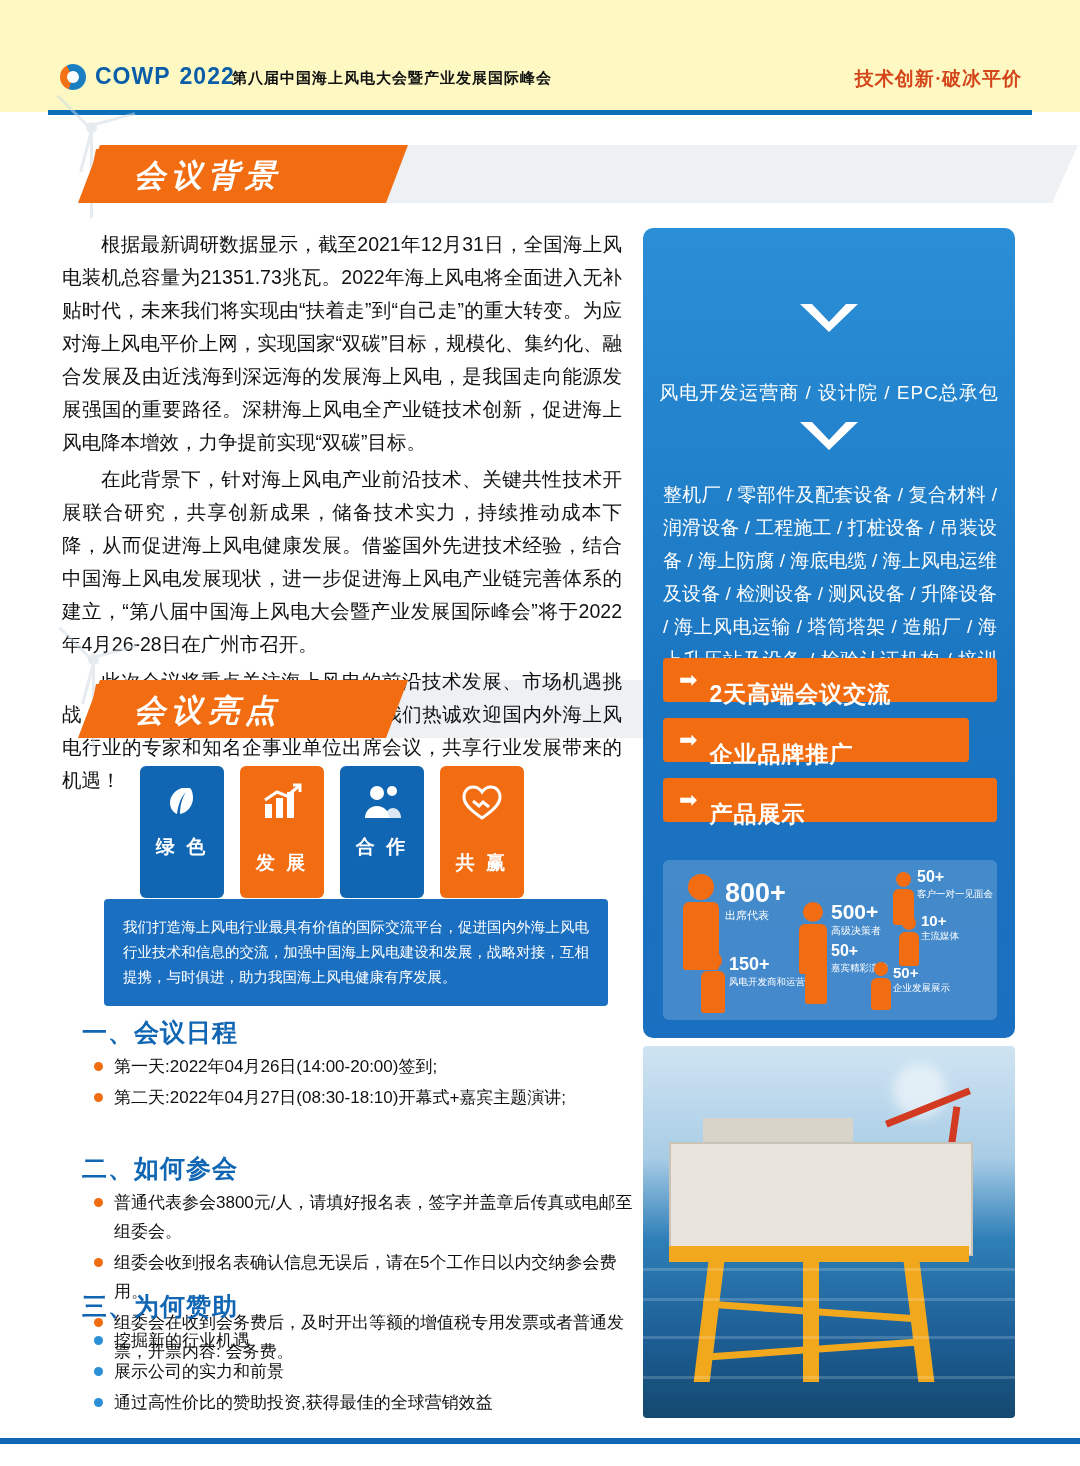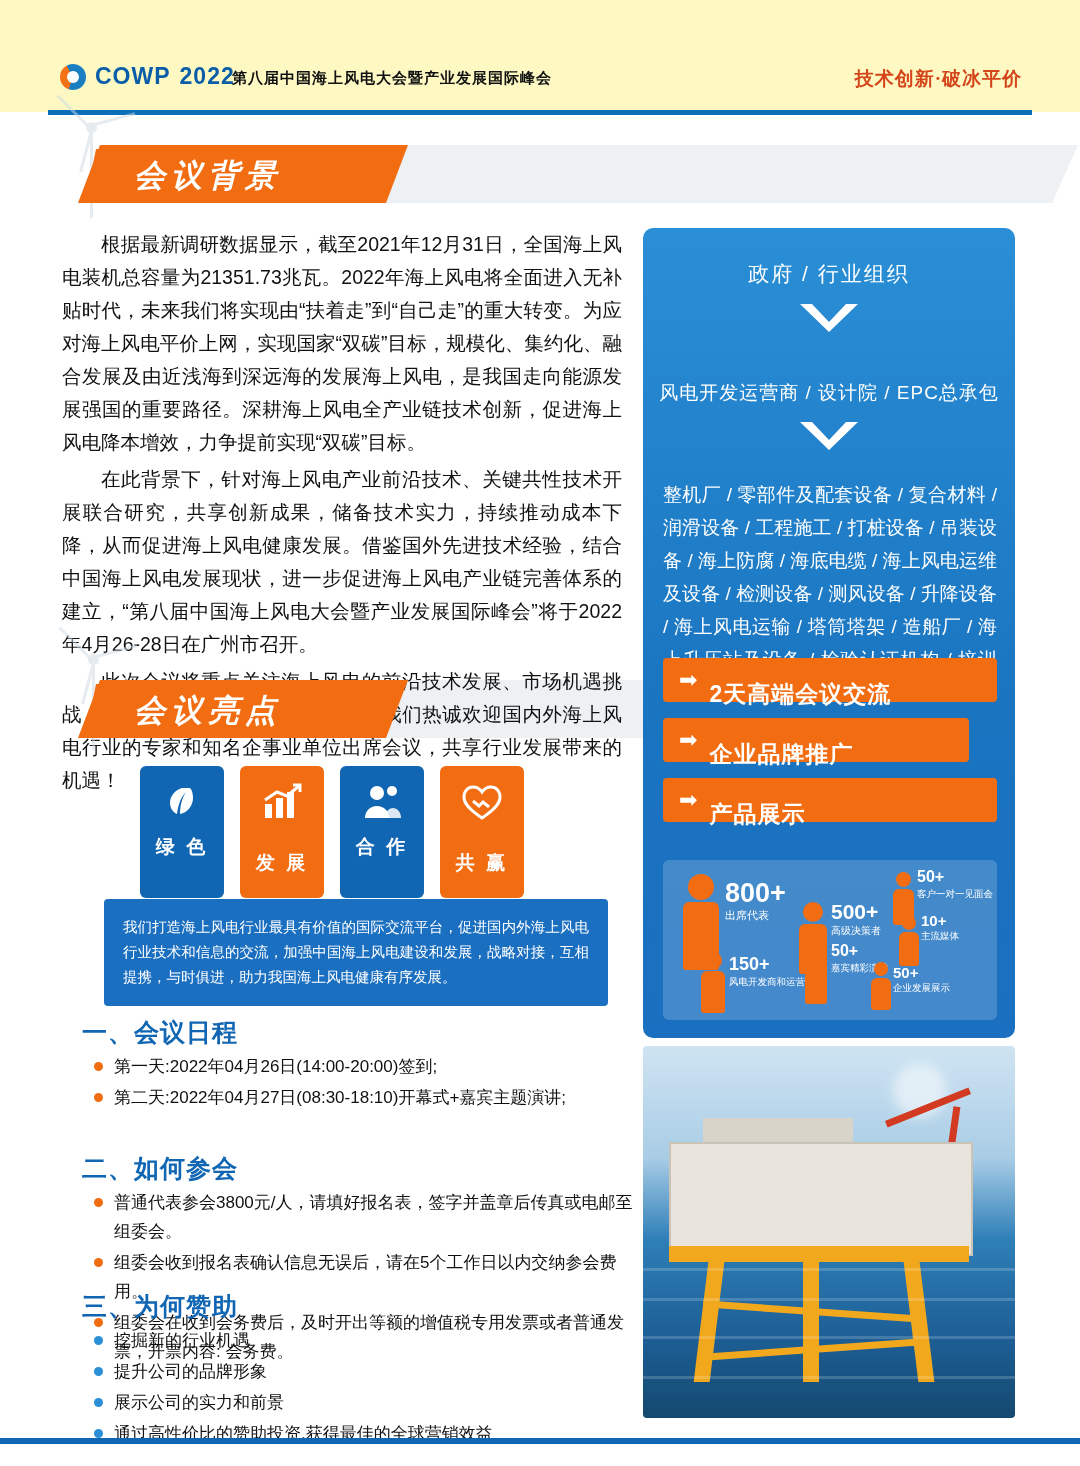--- a/index.html
+++ b/index.html
@@ -242,28 +242,26 @@
     <li>普通代表参会3800元/人，请填好报名表，签字并盖章后传真或电邮至组委会。</li>
     <li>组委会收到报名表确认信息无误后，请在5个工作日以内交纳参会费用。</li>
     <li>组委会在收到会务费后，及时开出等额的增值税专用发票或者普通发票，开票内容: 会务费。</li>
   </ul>
 </div>
 
 <div class="sec-title" style="left:82px;top:1290px;">三、为何赞助</div>
 <div class="bullets blue-dot" style="left:92px;top:1326px;width:540px;">
   <ul>
     <li>挖掘新的行业机遇</li>
-    <li>提升公司的品牌形象</li>
     <li>展示公司的实力和前景</li>
     <li>通过高性价比的赞助投资,获得最佳的全球营销效益</li>
   </ul>
 </div>
 
 <div class="right-panel">
-  <div class="rp-line1">政府 / 行业组织</div>
   <div class="chev" style="top:74px;">
     <svg width="62" height="34" viewBox="0 0 62 34">
         <path d="M2 2 L31 30 L60 2 L48 2 L31 20 L14 2 Z" fill="#fff"></path>
       </svg>
   </div>
   <div class="rp-line2">风电开发运营商 / 设计院 / EPC总承包</div>
   <div class="chev" style="top:192px;">
     <svg width="62" height="34" viewBox="0 0 62 34">
         <path d="M2 2 L31 30 L60 2 L48 2 L31 20 L14 2 Z" fill="#fff"></path>
       </svg>

